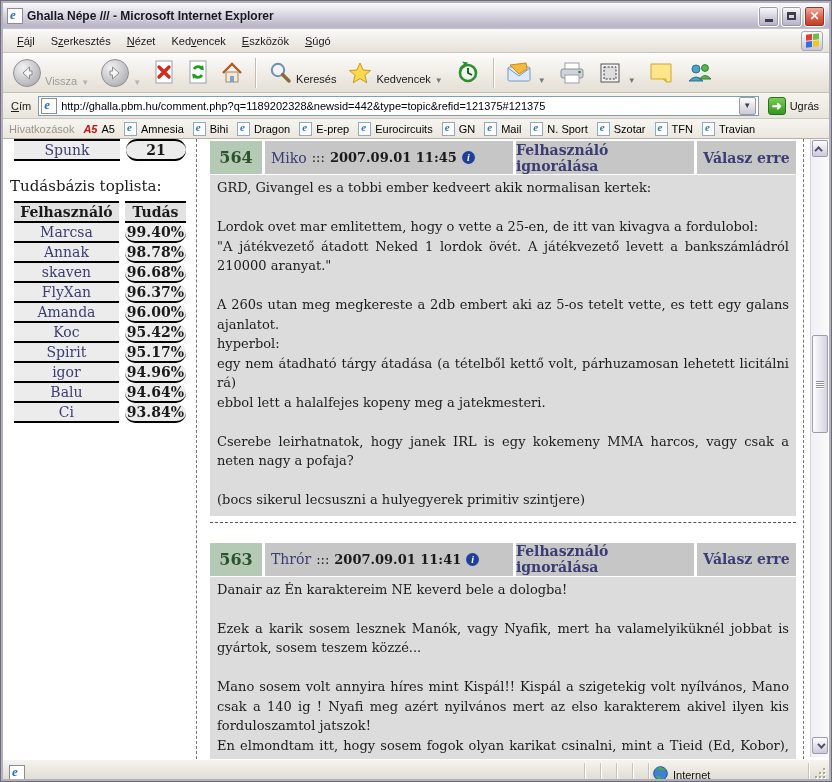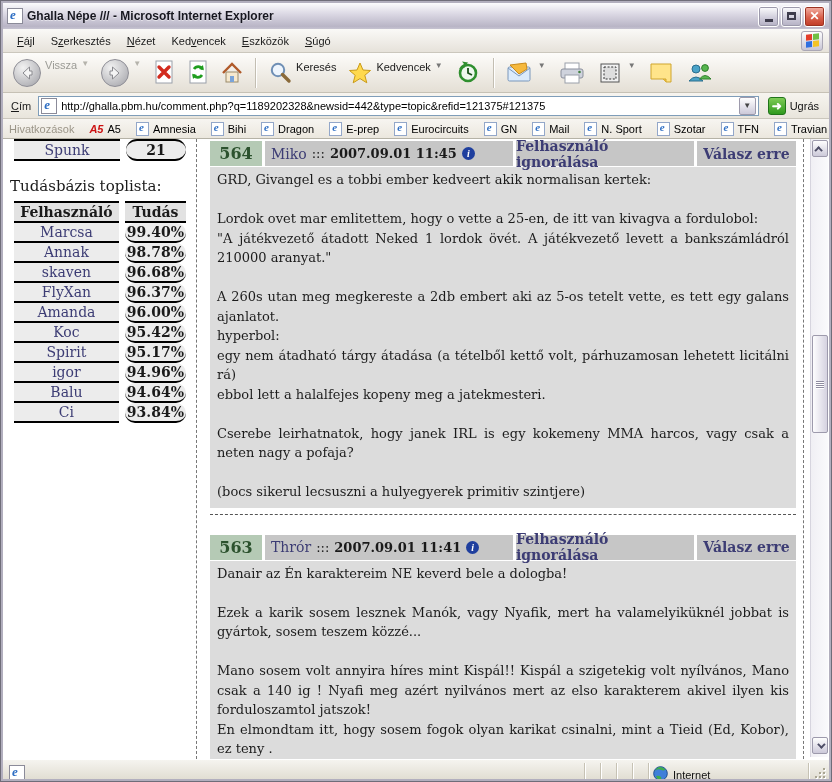--- a/index.html
+++ b/index.html
@@ -38,21 +38,21 @@
   .winlogo{width:22px;height:20px;border-radius:3px;border:1px solid #aaa7b5;
     background:linear-gradient(#fefefe,#c9c6d5);display:flex;align-items:center;justify-content:center;}
   .winlogo .flag{display:grid;grid-template-columns:6px 6px;grid-template-rows:6px 6px;gap:1px;transform:skewY(-6deg);}
   .winlogo .flag i:nth-child(1){background:#e33e2b;}
   .winlogo .flag i:nth-child(2){background:#6fbf44;}
   .winlogo .flag i:nth-child(3){background:#2f6fe0;}
   .winlogo .flag i:nth-child(4){background:#f4c326;}
   
   .toolbar{height:40px;display:flex;align-items:center;gap:4px;padding:0 6px;
     background:linear-gradient(#fdfcfa,#e4dfd5);border-bottom:1px solid #c6c1b5;}
-  .tbtn{display:flex;align-items:flex-start;gap:4px;padding:2px 4px;border-radius:3px;}
+  .tbtn{display:flex;align-items:flex-end;gap:4px;padding:2px 4px;border-radius:3px;}
   .tbtn .lbl{font-size:11px;color:#1a1a1a;white-space:nowrap;}
   .tbtn .lbl.dis{color:#9b9b95;}
   .caret{font-size:8px;color:#777;}
   .caret.dis{color:#b5b3ab;}
   .tsep{width:1px;height:30px;background:#c3beb2;box-shadow:1px 0 0 #fff;margin:0 4px;flex:none;}
   .nav-circle{width:28px;height:28px;border-radius:50%;flex:none;
     background:radial-gradient(circle at 35% 30%,#f2f2f2,#b9b9bd 70%,#9a9aa0);
     border:1px solid #8e8e96;display:flex;align-items:center;justify-content:center;}
   .nav-circle svg{display:block;}
   .doc-ic{width:22px;height:26px;position:relative;flex:none;}
@@ -62,21 +62,21 @@
   .addr-label{color:#1a1a1a;padding:0 2px;}
   .addr-input{flex:1;height:20px;background:#fff;border:1px solid #7f9db9;
     display:flex;align-items:center;gap:4px;padding:0 2px;overflow:hidden;}
   .addr-input .url{flex:1;font-size:11px;color:#000;white-space:nowrap;overflow:hidden;}
   .addr-drop{width:17px;height:18px;border:1px solid #9d9aac;border-radius:2px;flex:none;
     background:linear-gradient(#fefefe,#ccc9d9);display:flex;align-items:center;justify-content:center;color:#444;font-size:8px;}
   .go-btn{display:flex;align-items:center;gap:4px;padding:1px 4px;flex:none;}
   .go-ic{width:18px;height:18px;border-radius:3px;background:linear-gradient(#7ecb56,#2f9a1e);
     border:1px solid #20741a;color:#fff;font-weight:bold;display:flex;align-items:center;justify-content:center;font-size:12px;}
   
-  .linksbar{height:20px;display:flex;align-items:center;gap:15px;padding:0 6px;
+  .linksbar{height:20px;display:flex;align-items:center;gap:9px;padding:0 6px;
     background:linear-gradient(#f7f5f1,#ebe7de);border-bottom:1px solid #b5b2a6;overflow:hidden;}
   .links-label{color:#9b9588;white-space:nowrap;}
   .link-item{display:flex;align-items:center;gap:4px;white-space:nowrap;color:#000;}
   .fav-e{width:13px;height:14px;background:#fff;border:1px solid #93a7c9;position:relative;flex:none;}
   .fav-e::before{content:"e";position:absolute;left:2px;top:-2px;font:italic bold 11px "Liberation Serif",serif;color:#2f6fc4;}
   .fav-a5{color:#cc1111;font:italic bold 11px "Liberation Sans",sans-serif;flex:none;}
   
   .content{position:relative;height:620px;background:#fff;overflow:hidden;
     font-family:"DejaVu Serif","Liberation Serif",serif;color:#1a1a1a;}
   .sidebar{position:absolute;left:5px;top:0;width:184px;}
@@ -84,21 +84,21 @@
   .side-table td,.side-table th{border-bottom:2px solid #000;background:#ececec;
     text-align:center;padding:1px 2px;font-size:14px;height:19px;}
   .side-table th{border-top:2px solid #000;background:#e2e2e2;font-size:14px;}
   .side-table .cut td{border-top:2px solid #000;}
   .side-table a,.content a{color:#3c3c74;cursor:pointer;}
   .score{font-weight:bold;border-radius:11px;}
   .toplist-heading{margin:16px 0 6px 2px;font-size:15px;}
   .v-dash{position:absolute;left:193px;top:0;bottom:0;border-left:1px dashed #777;}
   .v-dash2{position:absolute;left:800px;top:0;bottom:0;border-left:1px dashed #777;}
   .main{position:absolute;left:207px;top:2px;width:586px;}
-  .post-head{display:flex;gap:3px;height:25px;margin-bottom:1px;}
+  .post-head{display:flex;gap:3px;height:33px;margin-bottom:1px;}
   .post-head>div{display:flex;align-items:center;}
   .cell-num{width:52px;justify-content:center;background:#b5cab5;
     color:#2c522e;font-weight:bold;font-size:16px;}
   .cell-author{flex:1;background:#c6c6c6;padding:0 6px;gap:5px;font-size:13px;}
   .cell-author .dt{font-weight:bold;font-size:13px;}
   .cell-author a{font-size:14px;}
   .cell-ignore{width:178px;background:#c6c6c6;justify-content:center;}
   .cell-reply{width:99px;background:#c6c6c6;justify-content:center;}
   .cell-ignore a,.cell-reply a{font-weight:bold;font-size:14px;}
   .info-ic{width:13px;height:13px;border-radius:50%;background:#1f3f9e;color:#fff;flex:none;

